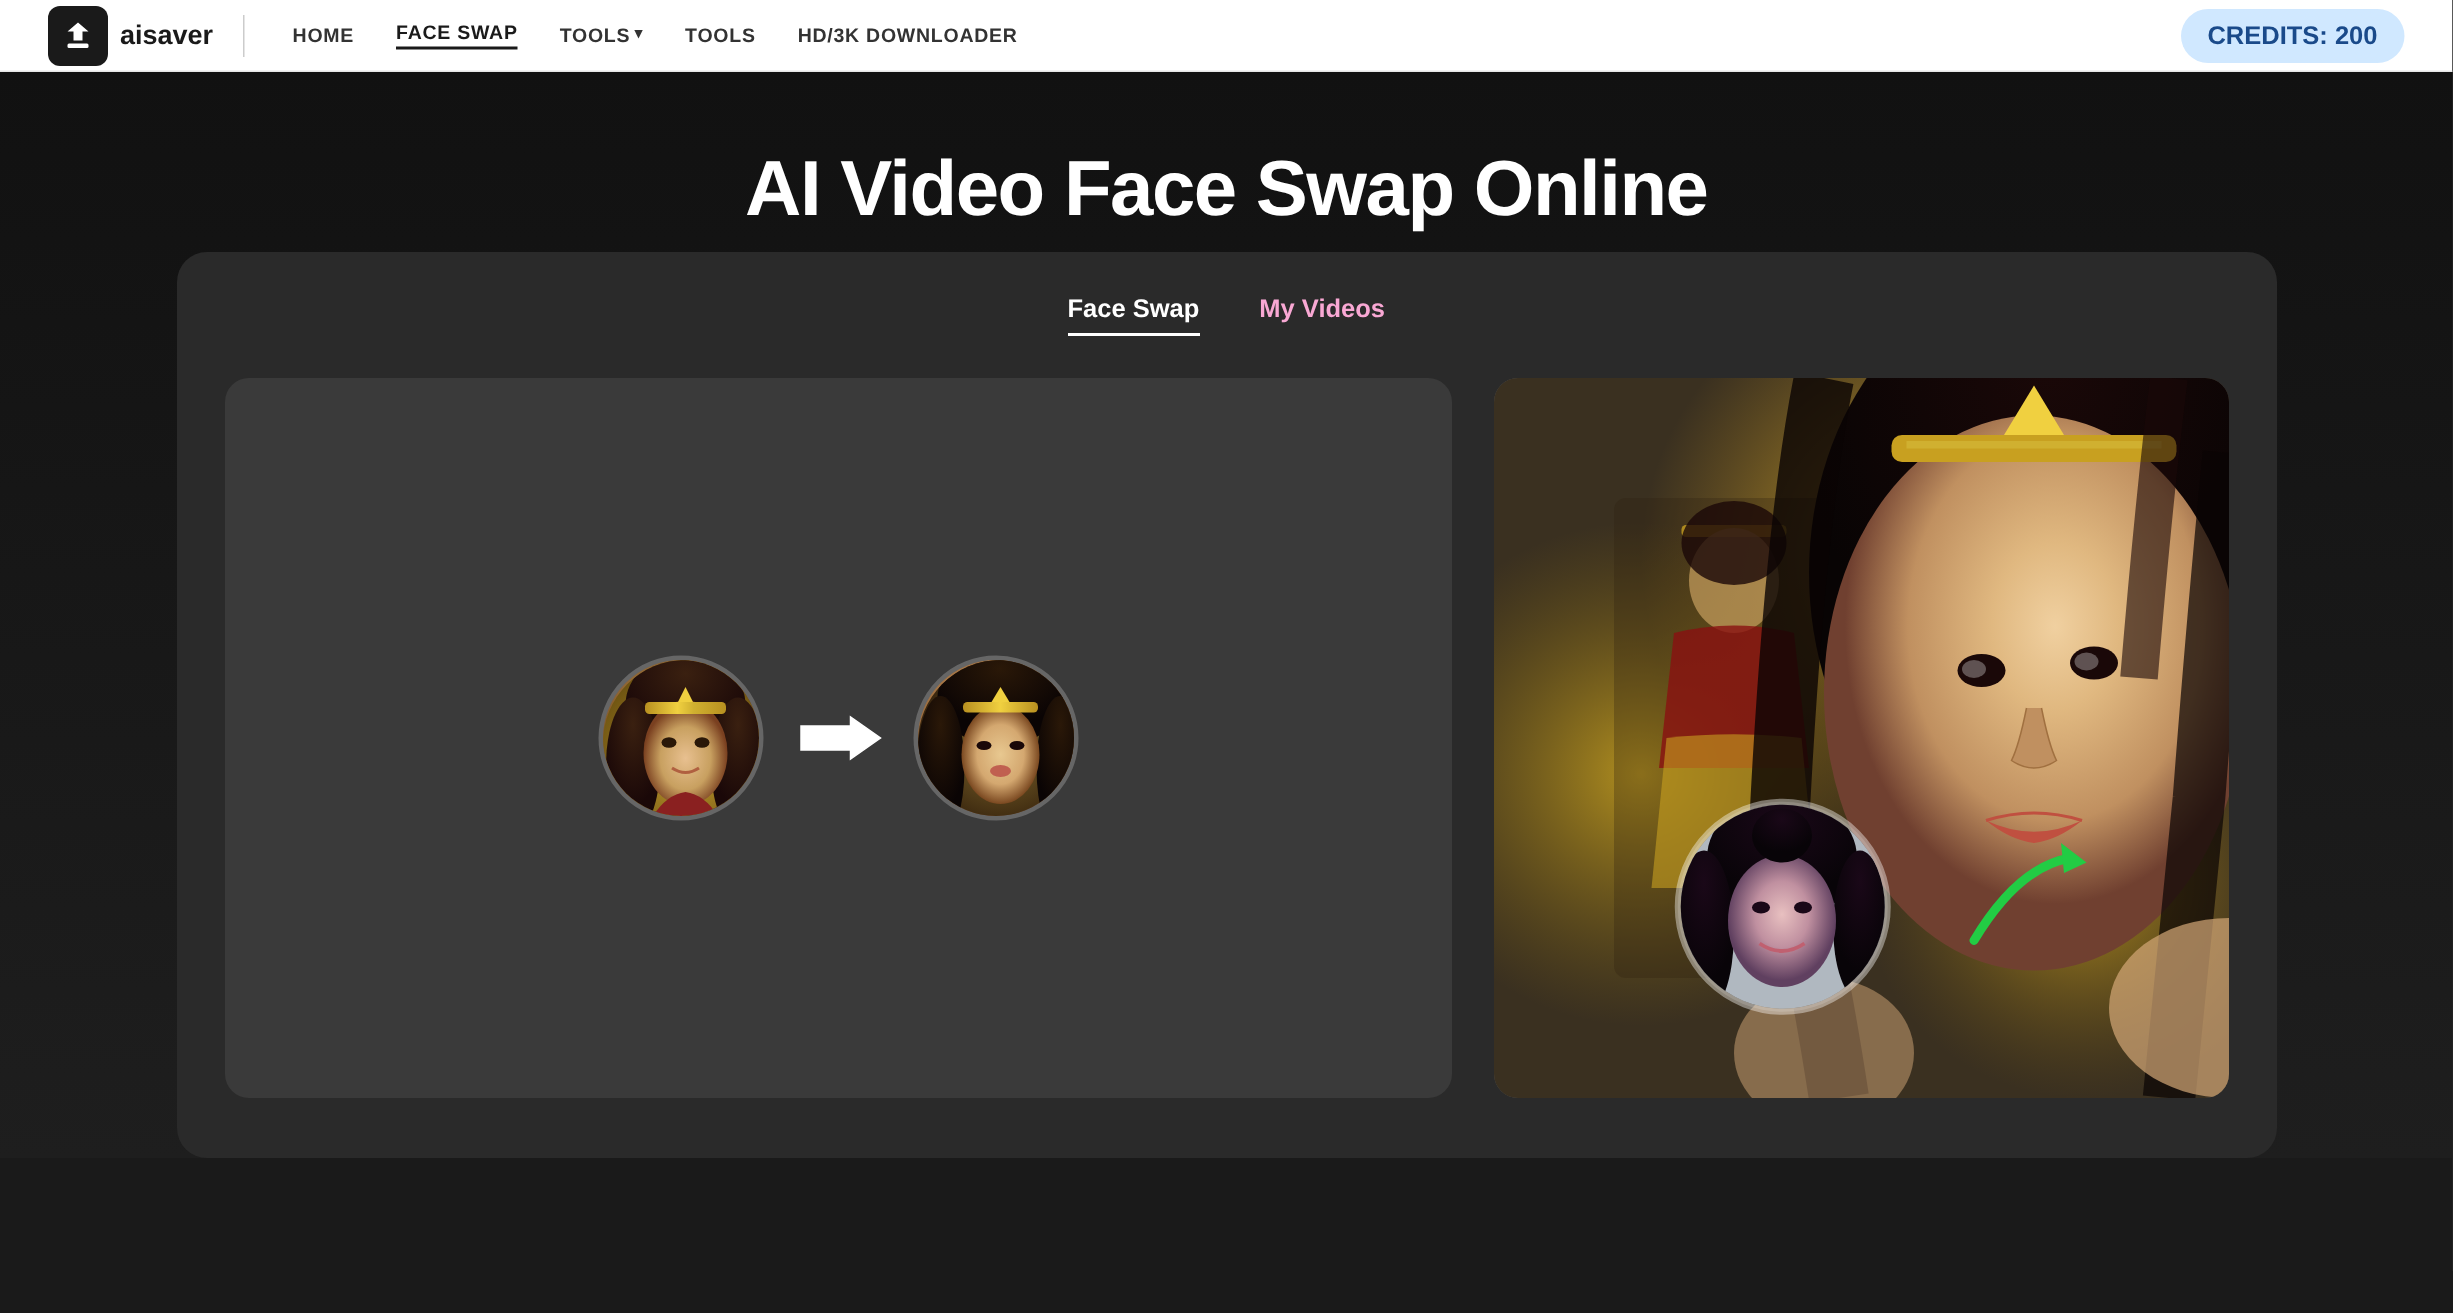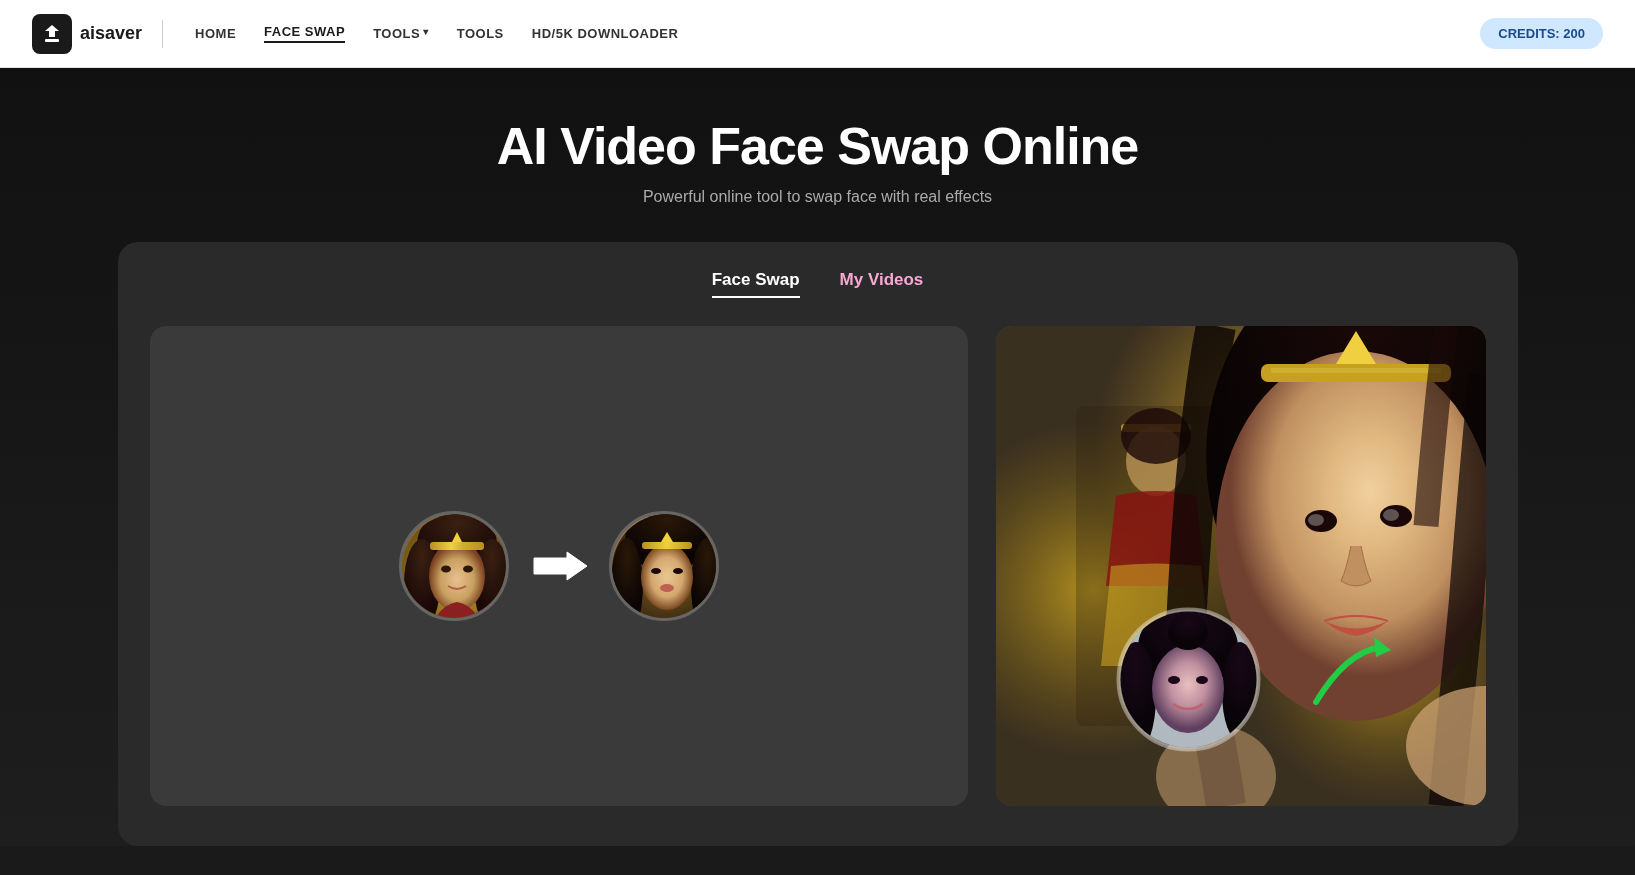--- a/index.html
+++ b/index.html
@@ -4,21 +4,21 @@
   <style>
     * { margin: 0; padding: 0; box-sizing: border-box; }
     body { font-family: -apple-system, BlinkMacSystemFont, 'Segoe UI', sans-serif; background: #1a1a1a; }
 
     
     .navbar {
       background: #fff;
       display: flex;
       align-items: center;
       padding: 0 32px;
-      height: 68px;
+      height: 48px;
       border-bottom: 1px solid #e5e5e5;
       position: relative;
       z-index: 10;
     }
     .nav-logo {
       display: flex;
       align-items: center;
       gap: 8px;
       text-decoration: none;
     }
@@ -67,21 +67,21 @@
       display: flex;
       gap: 3px;
     }
     .nav-link-tools .chevron {
       font-size: 10px;
     }
     .nav-credits {
       background: #d0e8ff;
       border-radius: 20px;
       padding: 8px 18px;
-      font-size: 13px;
+      font-size: 17px;
       font-weight: 700;
       color: #1a4a8a;
       cursor: pointer;
     }
 
     
     .hero {
       background: linear-gradient(180deg, #111 0%, #1e1e1e 100%);
       text-align: center;
       padding: 48px 20px 0;
@@ -226,29 +226,28 @@
   <div class="nav-divider"></div>
 
   <div class="nav-links">
     <a class="nav-link" href="#">HOME</a>
     <a class="nav-link active" href="#">FACE SWAP</a>
     <a class="nav-link nav-link-tools" href="#">
       <span>TOOLS</span>
       <span class="chevron">▾</span>
     </a>
     <a class="nav-link" href="#">TOOLS</a>
-    <a class="nav-link" href="#">HD/5K DOWNLOADER</a>
+    <a class="nav-link" href="#">HD/3K DOWNLOADER</a>
   </div>
 
   <div class="nav-credits">CREDITS: 200</div>
 </nav>
 
 <div class="hero">
   <h1 class="hero-title">AI Video Face Swap Online</h1>
-  <p class="hero-subtitle">Powerful online tool to swap face with real effects</p>
 
   <div class="main-card">
 
     <div class="tabs">
       <div class="tab active">Face Swap</div>
       <div class="tab inactive">My Videos</div>
     </div>
 
     <div class="content-area">
 

